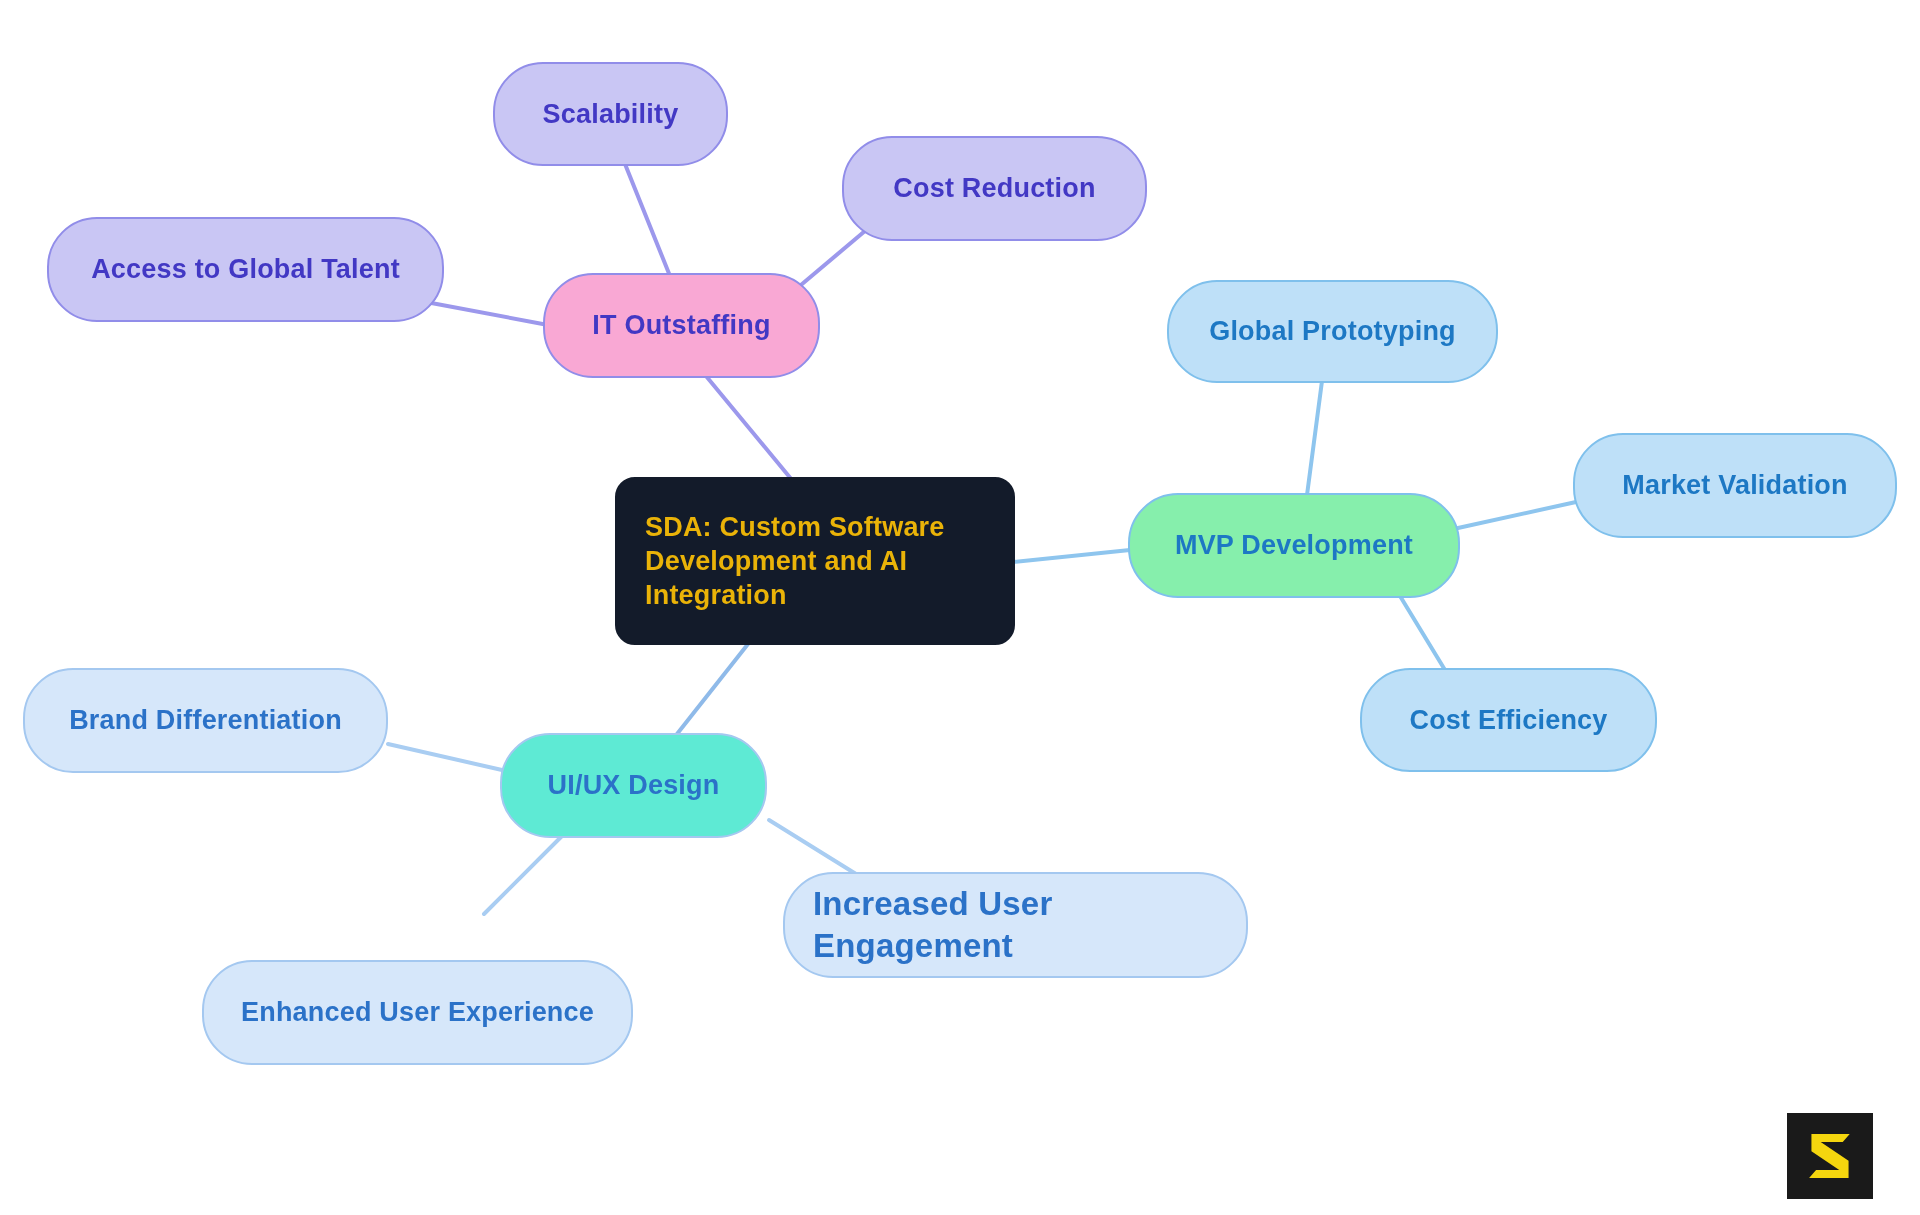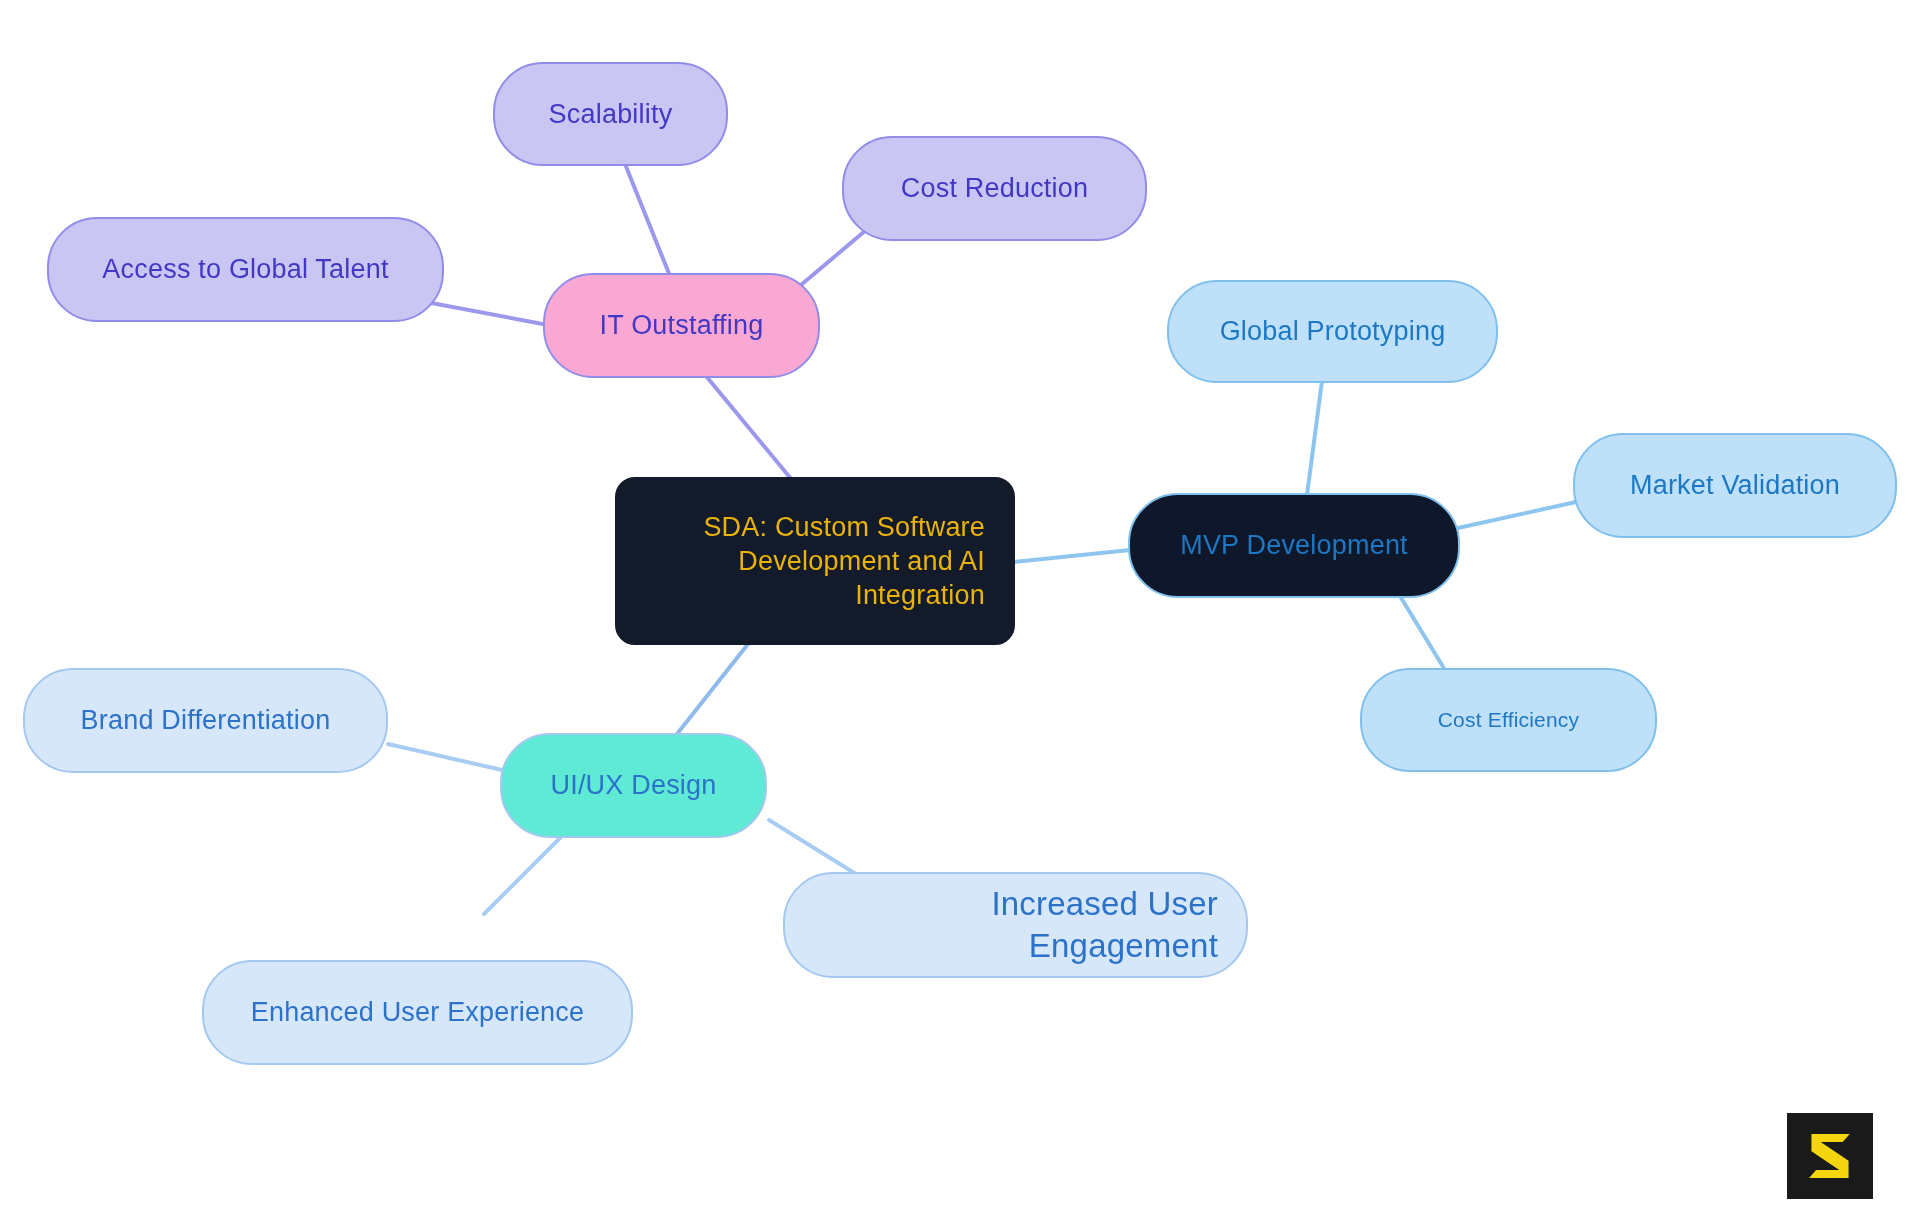--- a/index.html
+++ b/index.html
@@ -14,25 +14,26 @@
   #edges {
     position: absolute;
     left: 0; top: 0;
     width: 1920px; height: 1215px;
   }
   .node {
     position: absolute;
     display: flex;
     align-items: center;
     justify-content: center;
-    text-align: right;
+    text-align: left;
     box-sizing: border-box;
     line-height: 1.26;
     letter-spacing: 0.2px;
     user-select: none;
+    font-weight: bold;
   }
   .node span { display: block; padding: 0 28px; }
   .logo {
     position: absolute;
     left: 1787px; top: 1113px;
     width: 86px; height: 86px;
     display: flex; align-items: center; justify-content: center;
   }
   .logo svg { width: 58px; height: 58px; }
 </style>
@@ -63,30 +64,30 @@
       </div>
       <div class="node" style="left: 493px; top: 62px; width: 235px; height: 104px; background: rgb(201, 198, 244); border: 2px solid rgb(145, 141, 233); color: rgb(66, 56, 196); font-size: 27px; border-radius: 50px;">
         <span>Scalability</span>
       </div>
       <div class="node" style="left: 842px; top: 136px; width: 305px; height: 105px; background: rgb(201, 198, 244); border: 2px solid rgb(145, 141, 233); color: rgb(66, 56, 196); font-size: 27px; border-radius: 50px;">
         <span>Cost Reduction</span>
       </div>
       <div class="node" style="left: 47px; top: 217px; width: 397px; height: 105px; background: rgb(201, 198, 244); border: 2px solid rgb(145, 141, 233); color: rgb(66, 56, 196); font-size: 27px; border-radius: 50px;">
         <span>Access to Global Talent</span>
       </div>
-      <div class="node" style="left: 1128px; top: 493px; width: 332px; height: 105px; background: #0f172a; border: 2px solid rgb(127, 192, 236); color: rgb(29, 120, 196); font-size: 27px; border-radius: 50px;">
+      <div class="node" style="left: 1128px; top: 493px; width: 332px; height: 105px; background: #86efac; border: 2px solid rgb(127, 192, 236); color: rgb(29, 120, 196); font-size: 27px; border-radius: 50px;">
         <span>MVP Development</span>
       </div>
       <div class="node" style="left: 1167px; top: 280px; width: 331px; height: 103px; background: rgb(190, 224, 248); border: 2px solid rgb(127, 192, 236); color: rgb(29, 120, 196); font-size: 27px; border-radius: 50px;">
         <span>Global Prototyping</span>
       </div>
       <div class="node" style="left: 1573px; top: 433px; width: 324px; height: 105px; background: rgb(190, 224, 248); border: 2px solid rgb(127, 192, 236); color: rgb(29, 120, 196); font-size: 27px; border-radius: 50px;">
         <span>Market Validation</span>
       </div>
-      <div class="node" style="left: 1360px; top: 668px; width: 297px; height: 104px; background: rgb(190, 224, 248); border: 2px solid rgb(127, 192, 236); color: rgb(29, 120, 196); font-size: 21px; border-radius: 50px;">
+      <div class="node" style="left: 1360px; top: 668px; width: 297px; height: 104px; background: rgb(190, 224, 248); border: 2px solid rgb(127, 192, 236); color: rgb(29, 120, 196); font-size: 27px; border-radius: 50px;">
         <span>Cost Efficiency</span>
       </div>
       <div class="node" style="left: 500px; top: 733px; width: 267px; height: 105px; background: #5eead4; border: 2px solid rgb(164, 200, 240); color: rgb(43, 114, 200); font-size: 27px; border-radius: 50px;">
         <span>UI/UX Design</span>
       </div>
       <div class="node" style="left: 23px; top: 668px; width: 365px; height: 105px; background: rgb(214, 231, 250); border: 2px solid rgb(164, 200, 240); color: rgb(43, 114, 200); font-size: 27px; border-radius: 50px;">
         <span>Brand Differentiation</span>
       </div>
       <div class="node" style="left: 202px; top: 912px; width: 431px; height: 105px; background: rgb(214, 231, 250); border: 2px solid rgb(164, 200, 240); color: rgb(43, 114, 200); font-size: 27px; border-radius: 50px; margin-top: 48px;">
         <span>Enhanced User Experience</span>

